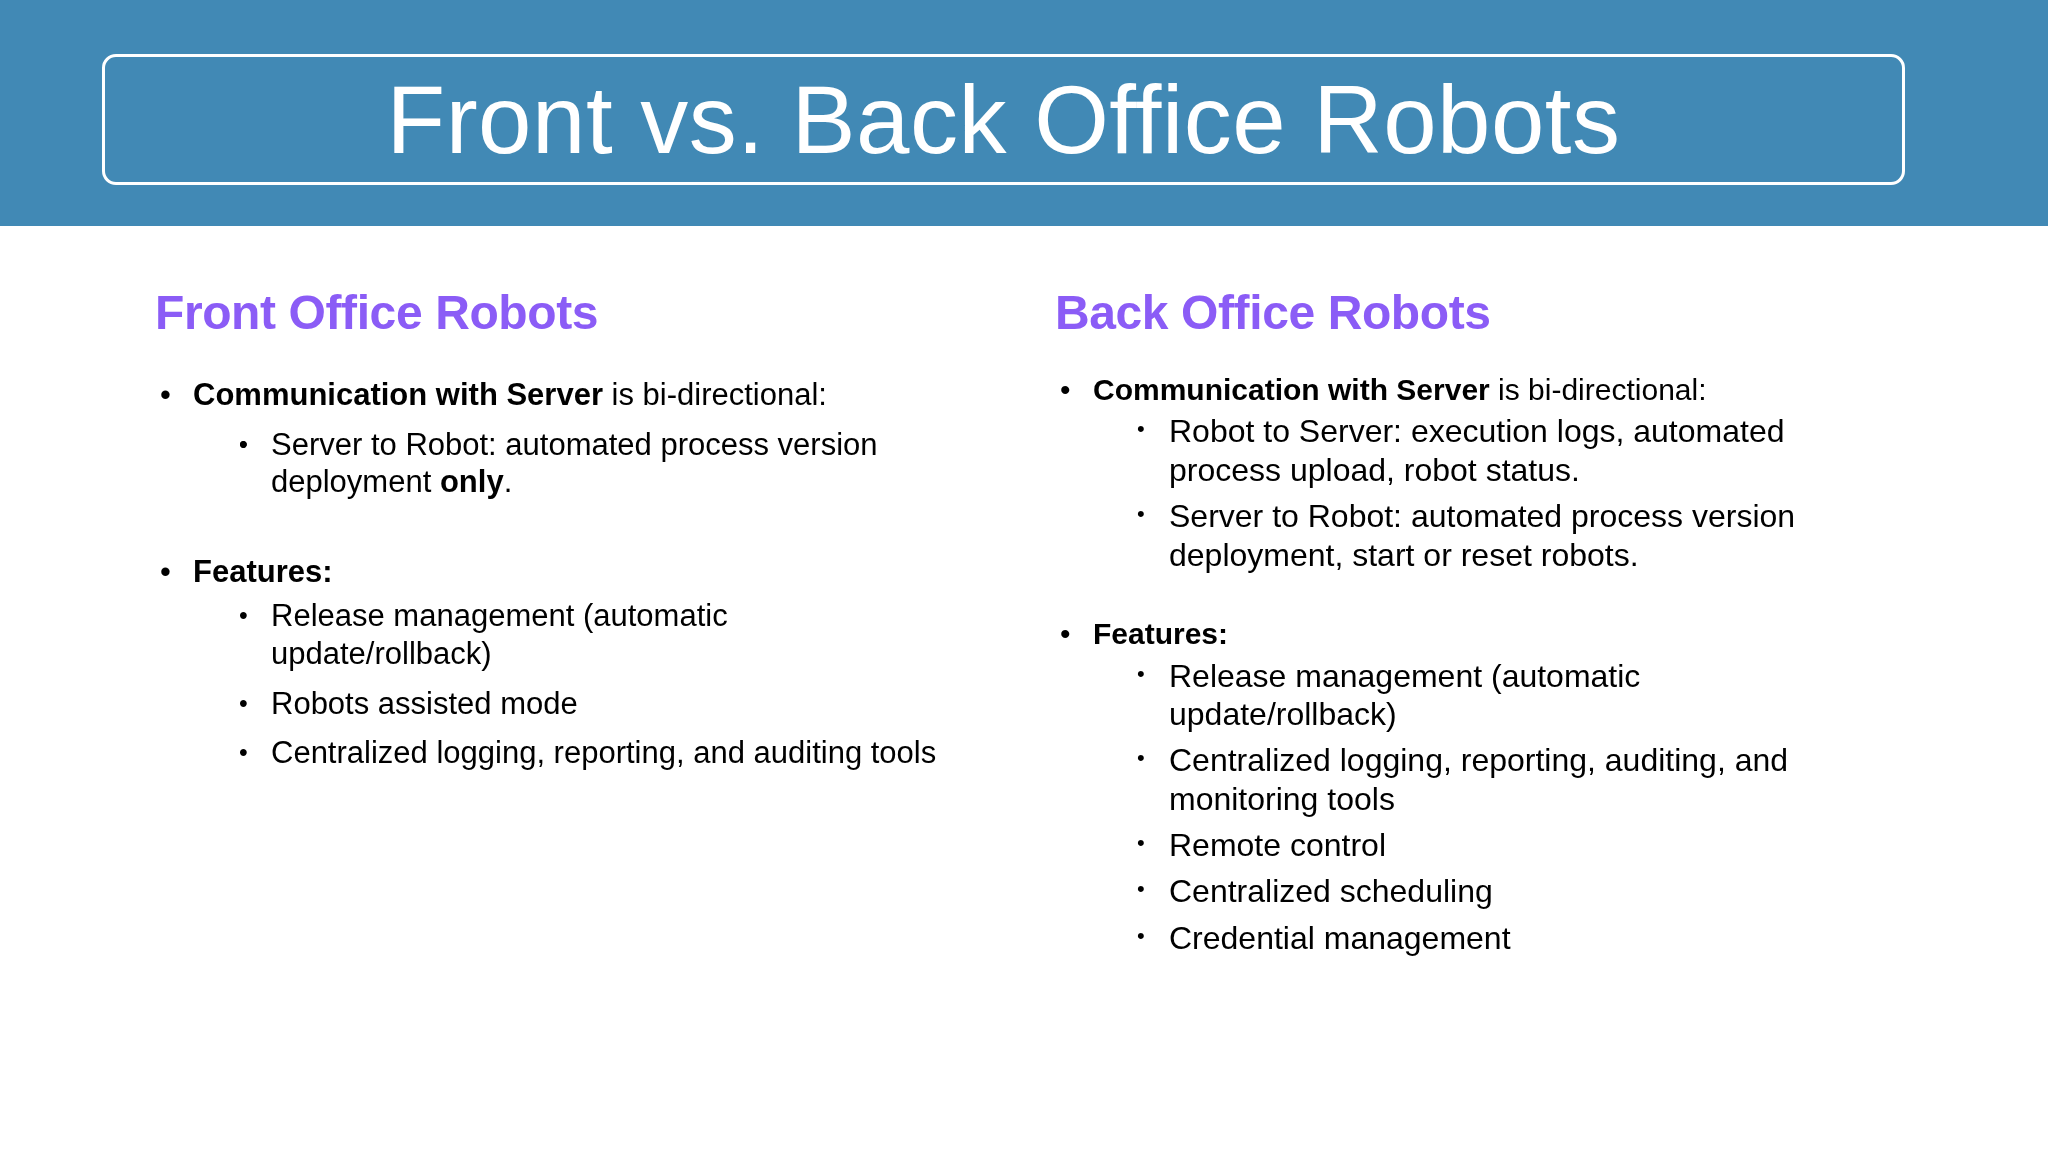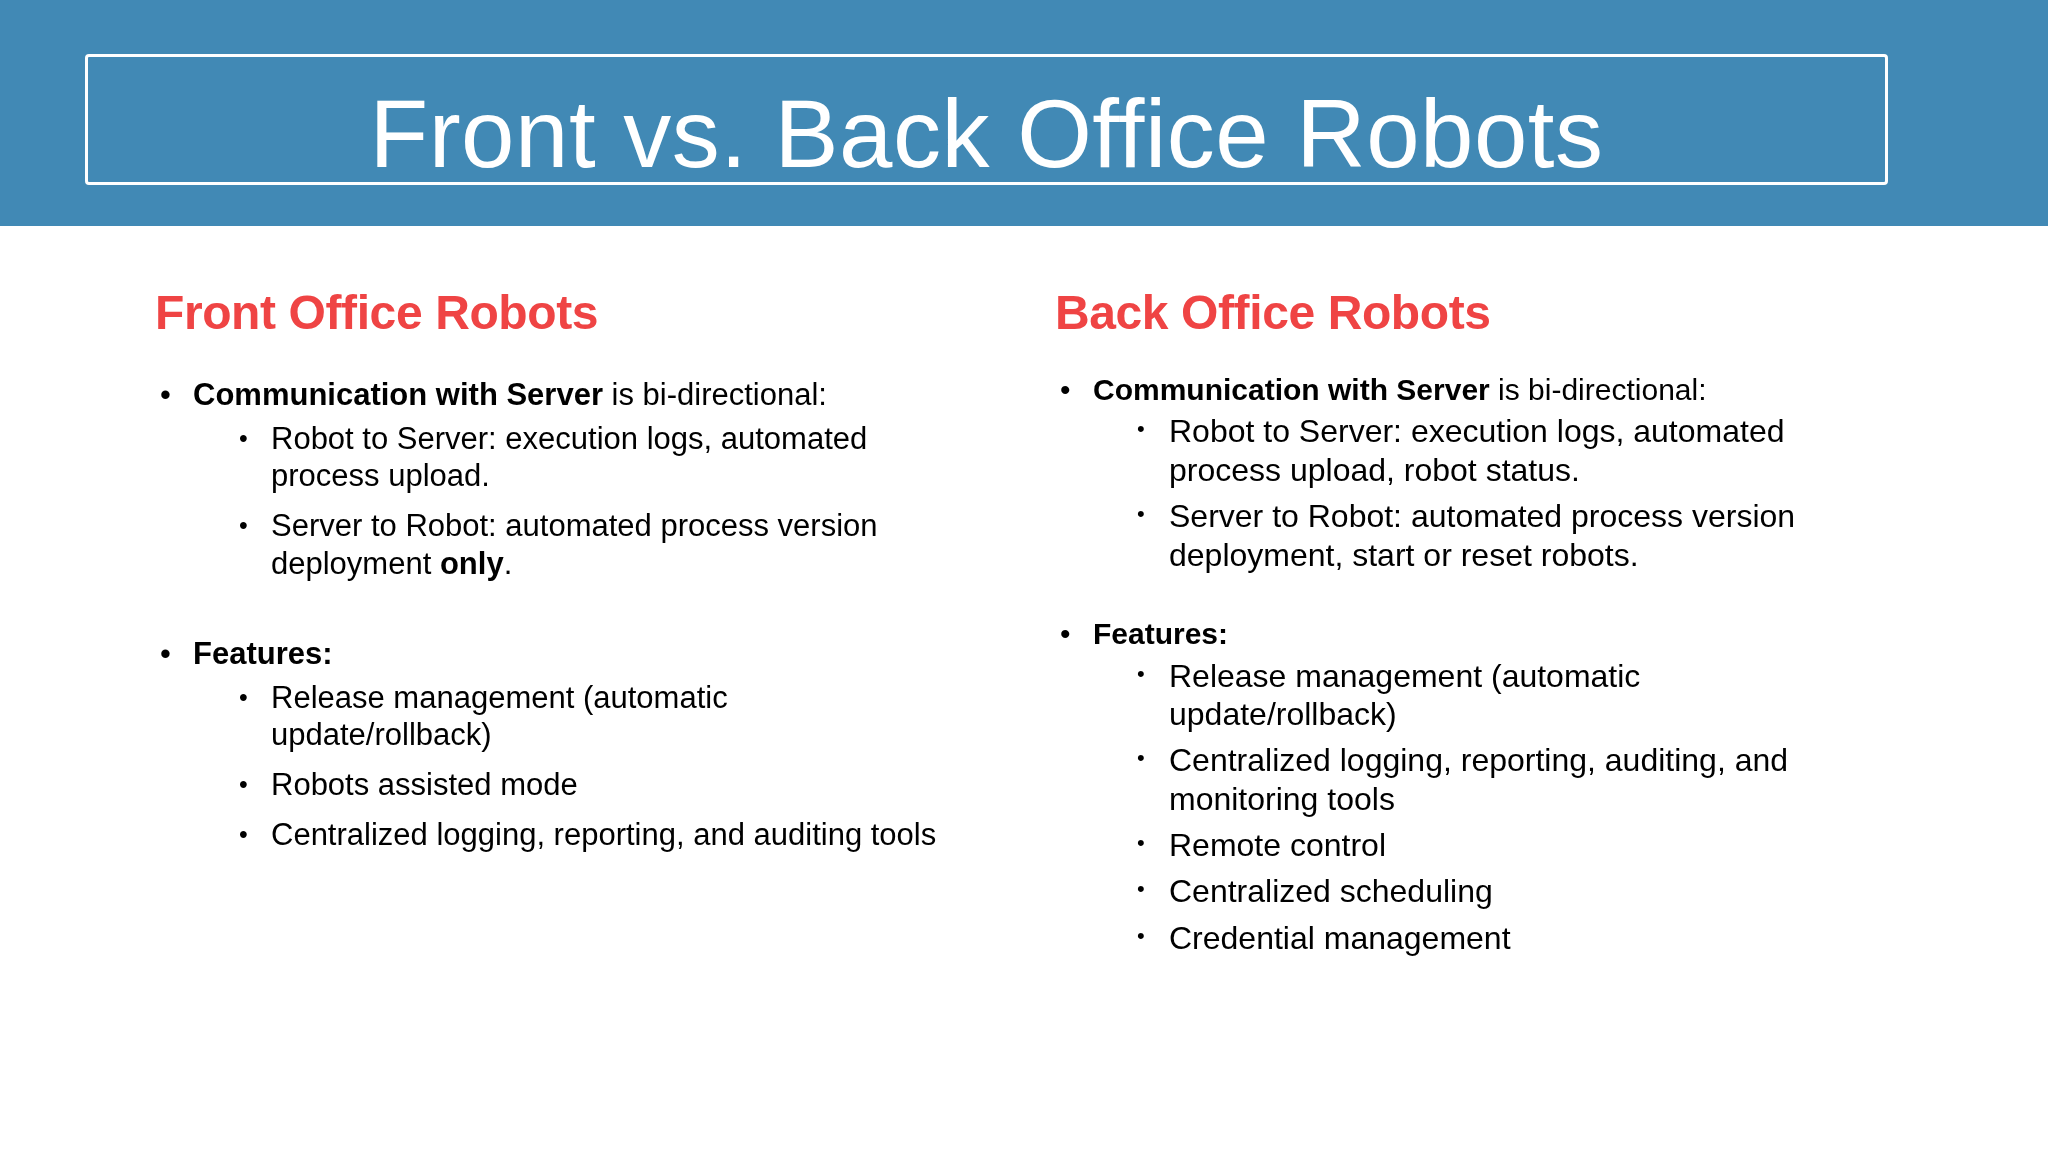--- a/index.html
+++ b/index.html
@@ -29,29 +29,29 @@
     position: absolute;
     left: 0;
     top: 0;
     width: 2048px;
     height: 226px;
     background: #4189b5;
   }
 
   .title-frame {
     position: absolute;
-    left: 85px;
+    left: 102px;
     top: 54px;
     width: 1803px;
     height: 131px;
     border: 3px solid #ffffff;
-    border-radius: 4px;
+    border-radius: 14px;
     box-sizing: border-box;
     display: flex;
-    align-items: flex-end;
+    align-items: center;
     justify-content: center;
   }
 
   .slide-title {
     font-family: "Liberation Sans", sans-serif;
     font-size: 96px;
     font-weight: 300;
     line-height: 1.0;
     color: #ffffff;
     letter-spacing: 0.5px;
@@ -74,21 +74,21 @@
   }
   .column.left  { left: 155px;  width: 790px; }
   .column.right { left: 1055px; width: 815px; }
 
   .col-heading {
     font-size: 48px;
     font-weight: bold;
     line-height: 1.12;
     margin: 0;
     padding: 0;
-    color: #ef4444;
+    color: #8b5cf6;
     letter-spacing: -0.4px;
   }
   .column.left  .col-heading { margin-top: 60px; }
   .column.right .col-heading { margin-top: 60px; }
 
   .bullet-groups {
     margin-top: 36px;
   }
   .column.right .bullet-groups { margin-top: 32px; }
 
@@ -177,21 +177,21 @@
       <h2 class="col-heading">Front Office Robots</h2>
 
       <div class="bullet-groups">
 
         <div class="group">
           <ul class="level1">
             <li class="l1">
               <span class="bullet-dot"></span><span class="b">Communication with Server</span><span> is bi-directional:</span>
               <ul class="level2">
                 <li class="l2">
-                  <span class="bullet-dot"></span><span>Robot to Server: execution logs, automated process upload.</span>
+                  <span class="bullet-dot"></span>
                 </li>
                 <li class="l2">
                   <span class="bullet-dot"></span><span>Server to Robot: automated process version deployment </span><span class="b">only</span><span>.</span>
                 </li>
               </ul>
             </li>
           </ul>
         </div>
 
         <div class="group">

